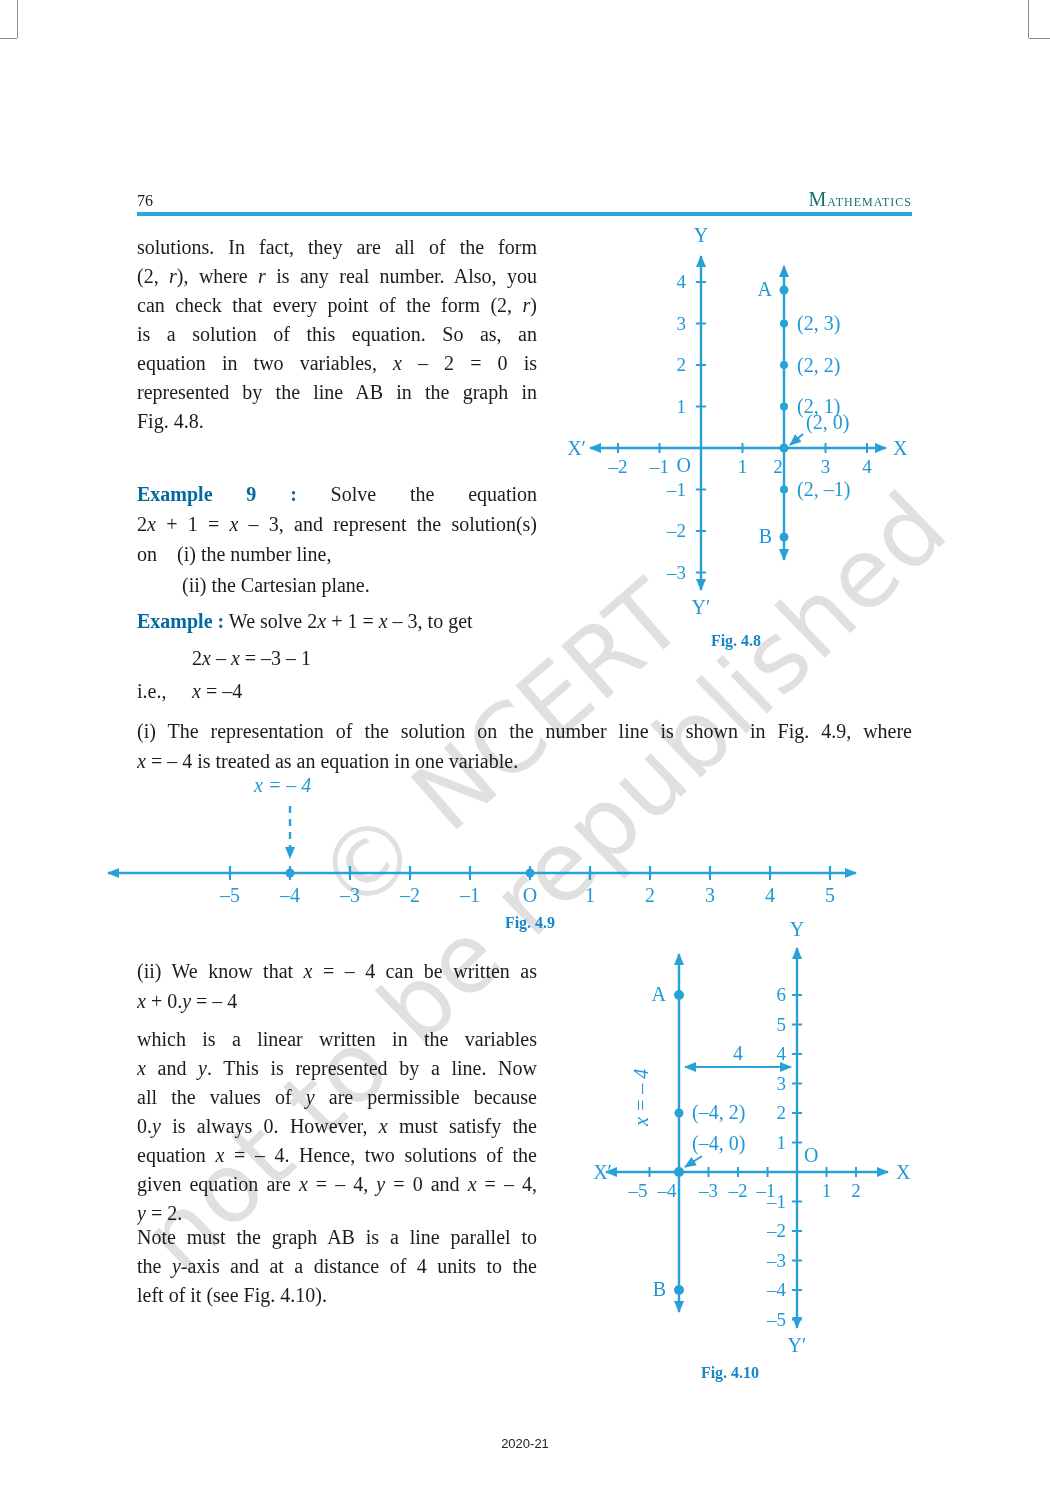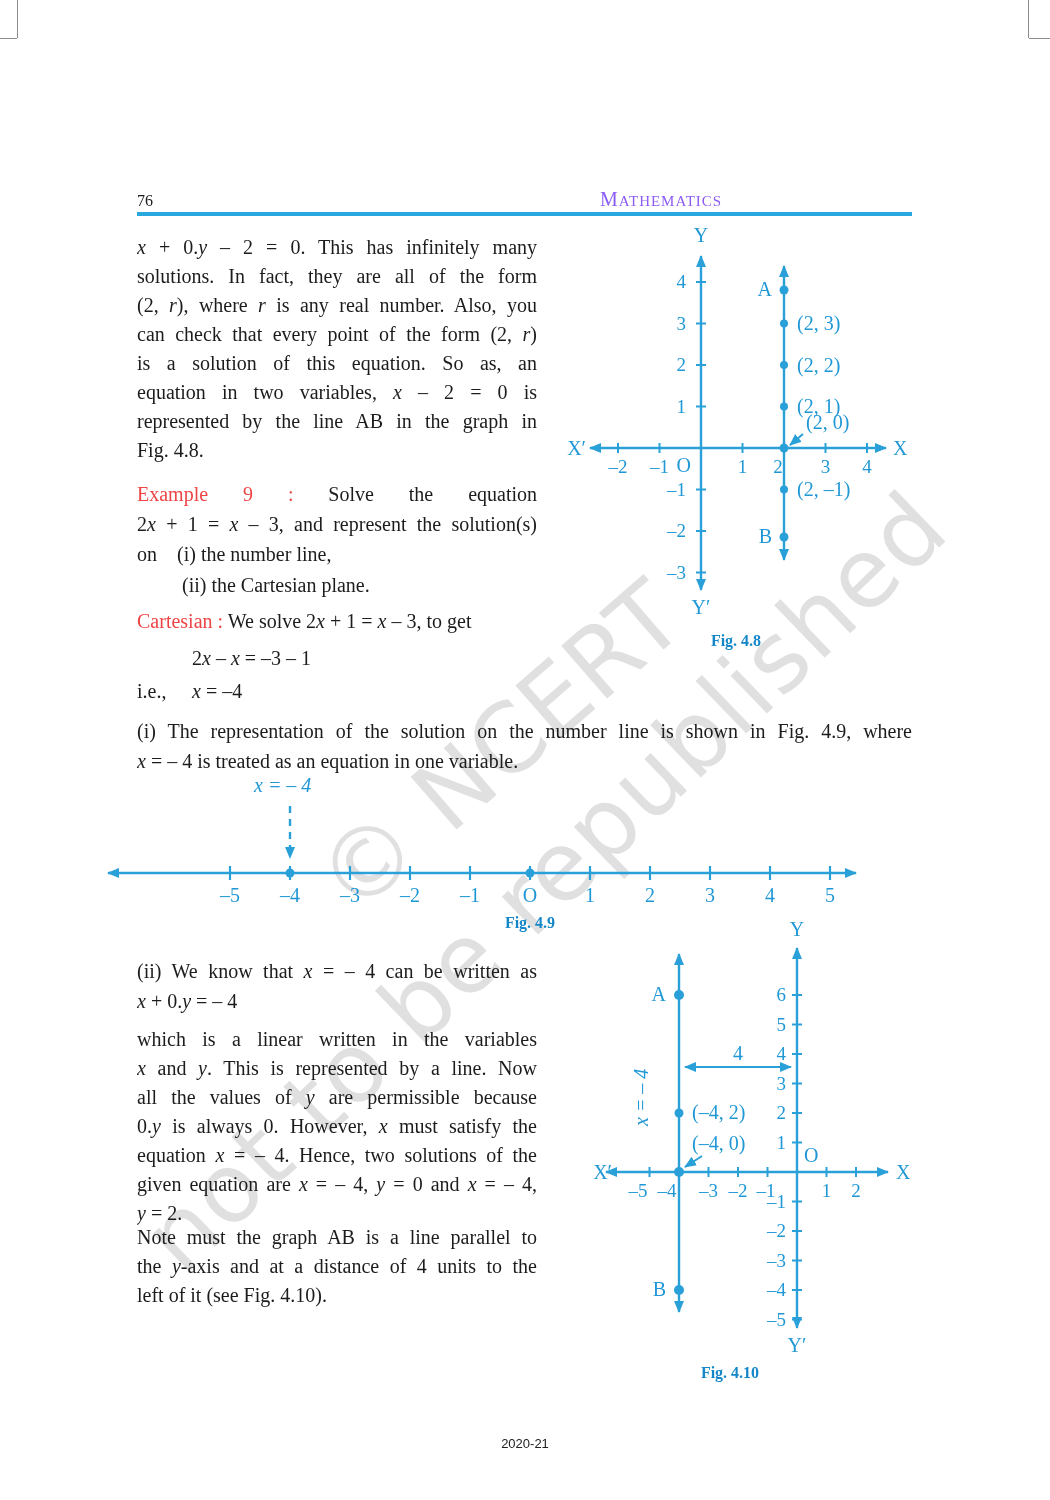--- a/index.html
+++ b/index.html
@@ -6,26 +6,26 @@
   .page{position:relative;width:1050px;height:1500px;background:#fff;overflow:hidden;
         font-family:"Liberation Serif",serif;color:#1c1c1c}
   .abs{position:absolute}
   .content{position:absolute;inset:0;z-index:2}
   
   .para{position:absolute;left:137px;width:400px}
   .wide{width:775px}
   .ln{height:29px;line-height:29px;font-size:20px;overflow:hidden}
   .lh30 .ln{height:30px;line-height:30px}
   .jl{text-align:justify;text-align-last:justify}
-  .hl{color:#ef4444;font-weight:normal}
+  .hl{color:#0369a1;font-weight:bold}
   .ctr{padding-left:55px}
   
   .pagenum{position:absolute;left:137px;top:192px;font-size:16px}
-  .runhead{position:absolute;left:600px;top:188px;width:312px;text-align:left;
-           color:#8b5cf6;font-size:15px;letter-spacing:1px}
+  .runhead{position:absolute;left:600px;top:188px;width:312px;text-align:right;
+           color:#0f766e;font-size:12px;letter-spacing:1px}
   .runhead::first-letter{font-size:20px}
   .rule{position:absolute;left:137px;top:212px;width:775px;height:4px;background:#29a8e0}
   .footer{position:absolute;left:0;top:1436px;width:1050px;text-align:center;
           font-family:"Liberation Sans",sans-serif;font-size:13px;color:#222}
   
   .figcap{position:absolute;text-align:center;font-weight:bold;color:#1587c9;font-size:16px}
   
   .wm{position:absolute;z-index:1;color:#9a9a9a;opacity:.30;white-space:nowrap;
       font-family:"DejaVu Sans",sans-serif;font-weight:400}
   #wm1{left:500px;top:748px;font-size:96px;transform:translate(-50%,-50%) rotate(-41deg)}
@@ -51,41 +51,40 @@
   <div class="wm" id="wm1">© NCERT</div>
   <div class="wm" id="wm2">not to be republished</div>
 
   <div class="content">
 
     <div class="pagenum">76</div>
     <div class="runhead">MATHEMATICS</div>
     <div class="rule"></div>
 
     <div class="para" style="top:233px">
-      <div class="ln jl"><i>x</i> + 0.<i>y</i> – 2 = 0. This has infinitely many</div>
       <div class="ln jl">solutions. In fact, they are all of the form</div>
       <div class="ln jl">(2, <i>r</i>), where <i>r</i> is any real number. Also, you</div>
       <div class="ln jl">can check that every point of the form (2, <i>r</i>)</div>
       <div class="ln jl">is a solution of this equation. So as, an</div>
       <div class="ln jl">equation in two variables, <i>x</i> – 2 = 0 is</div>
       <div class="ln jl">represented by the line AB in the graph in</div>
       <div class="ln">Fig. 4.8.</div>
     </div>
 
     <div class="para lh30" style="top:479px">
       <div class="ln jl"><b class="hl">Example 9 :</b> Solve the equation</div>
       <div class="ln jl">2<i>x</i> + 1 = <i>x</i> – 3, and represent the solution(s)</div>
       <div class="ln">on&nbsp;&nbsp;&nbsp;&nbsp;(i) the number line,</div>
     </div>
     <div class="para lh30" style="top:570px;left:182px">
       <div class="ln">(ii) the Cartesian plane.</div>
     </div>
 
     <div class="para lh30" style="top:606px">
-      <div class="ln"><b class="hl">Cartesian :</b> We solve 2<i>x</i> + 1 = <i>x</i> – 3, to get</div>
+      <div class="ln"><b class="hl">Example :</b> We solve 2<i>x</i> + 1 = <i>x</i> – 3, to get</div>
     </div>
     <div class="para lh30" style="top:643px">
       <div class="ln ctr">2<i>x</i> – <i>x</i> = –3 – 1</div>
     </div>
     <div class="para lh30" style="top:676px">
       <div class="ln abs" style="left:0;top:0">i.e.,</div>
       <div class="ln ctr"><i>x</i> = –4</div>
     </div>
 
     <div class="para wide lh30" style="top:716px">

